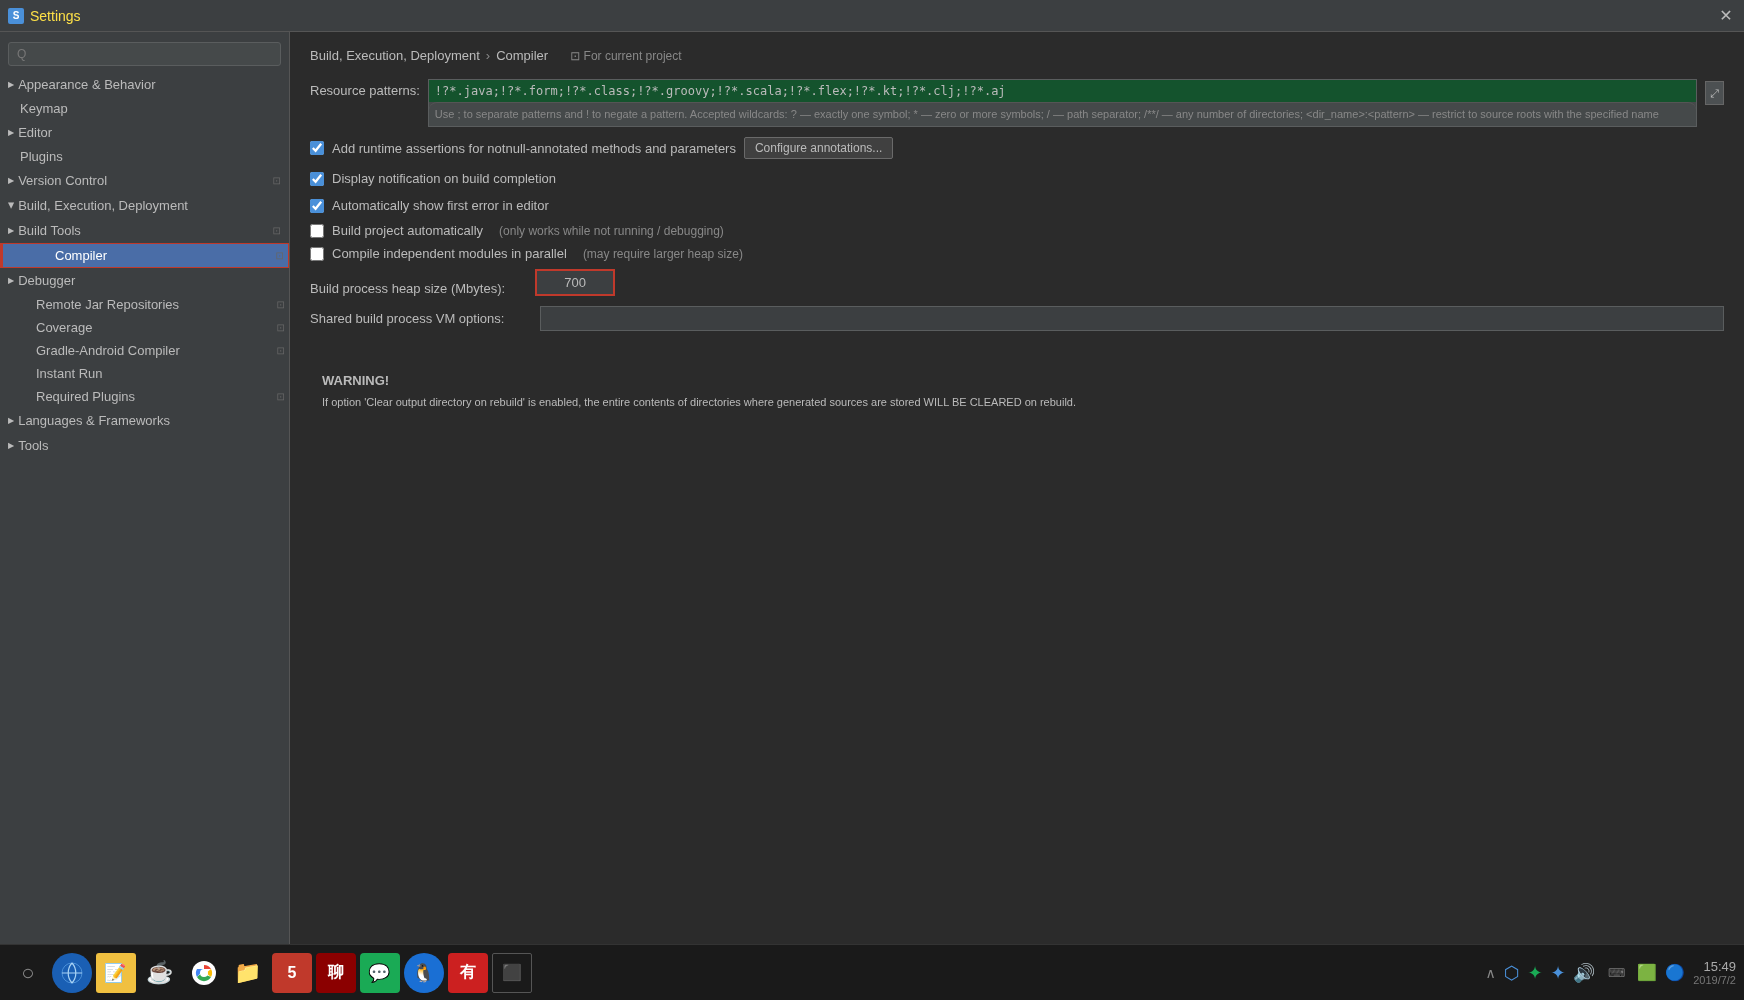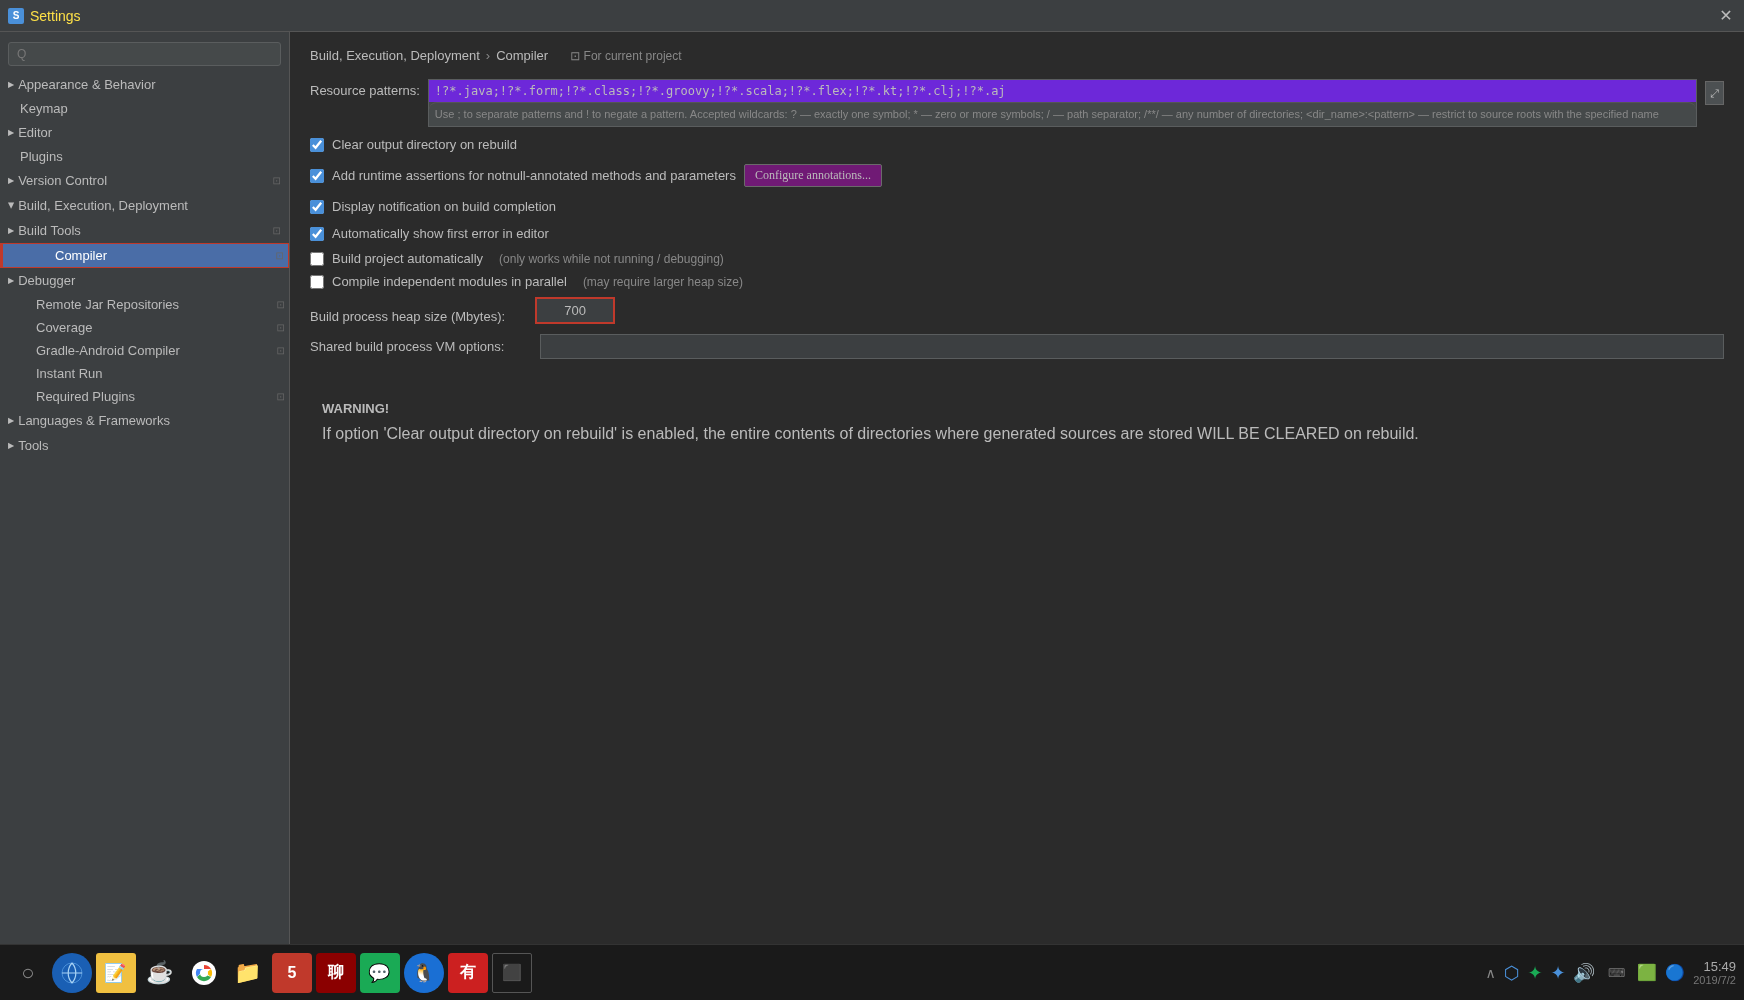--- a/index.html
+++ b/index.html
@@ -138,21 +138,21 @@
       flex-shrink: 0;
       padding-top: 4px;
     }
     .resource-input-container {
       flex: 1;
       border: 1px solid #5a5d5e;
       background: #45494a;
     }
     .resource-input {
       width: 100%;
-      background: #6d28d9;
+      background: #14532d;
       border: none;
       padding: 4px 6px;
       color: #bbbbbb;
       font-size: 12px;
       outline: none;
       font-family: monospace;
     }
     .resource-hint {
       font-size: 11px;
       color: #888;
@@ -184,28 +184,27 @@
 
     input[type="checkbox"] {
       width: 14px;
       height: 14px;
       accent-color: #4a90d9;
       cursor: pointer;
       flex-shrink: 0;
     }
 
     .configure-btn {
-      background: #701a75;
+      background: #404040;
       border: 1px solid #6a6a6a;
       color: #bbbbbb;
       padding: 3px 10px;
       font-size: 12px;
       cursor: pointer;
       border-radius: 2px;
-      font-family: Liberation Serif, serif;
     }
 
     
     .heap-row {
       display: flex;
       align-items: flex-end;
       gap: 30px;
       margin-bottom: 10px;
       margin-top: 0;
     }
@@ -247,21 +246,21 @@
       margin-top: 30px;
       padding: 12px;
       color: #bbbbbb;
     }
     .warning-title {
       font-weight: bold;
       color: #bbbbbb;
       margin-bottom: 6px;
     }
     .warning-text {
-      font-size: 16px;
+      font-size: 11px;
       color: #bbbbbb;
       line-height: 1.5;
     }
 
     
     .taskbar {
       height: 56px;
       background: #1a1a1a;
       display: flex;
       align-items: center;
@@ -452,24 +451,20 @@
 
     <div class="form-row">
       <span class="form-label">Resource patterns:</span>
       <div class="resource-input-container">
         <input class="resource-input" type="text" value="!?*.java;!?*.form;!?*.class;!?*.groovy;!?*.scala;!?*.flex;!?*.kt;!?*.clj;!?*.aj" style="">
         <div class="resource-hint">Use ; to separate patterns and ! to negate a pattern. Accepted wildcards: ? — exactly one symbol; * — zero or more symbols; / — path separator; /**/ — any number of directories; &lt;dir_name&gt;:&lt;pattern&gt; — restrict to source roots with the specified name</div>
       </div>
       <button style="background:#4c5052;border:1px solid #666;color:#bbb;padding:2px 4px;cursor:pointer;font-size:11px;height:24px;align-self:flex-start;margin-top:2px;">⤢</button>
     </div>
 
-    <div class="option-row">
-      <input type="checkbox" id="clear-output" checked="" style="">
-      <label for="clear-output">Clear output directory on rebuild</label>
-    </div>
 
     <div class="option-row">
       <input type="checkbox" id="add-runtime" checked="" style="">
       <label for="add-runtime">Add runtime assertions for notnull-annotated methods and parameters</label>
       <button class="configure-btn">Configure annotations...</button>
     </div>
 
     <div class="option-row">
       <input type="checkbox" id="display-notification" checked="" style="">
       <label for="display-notification">Display notification on build completion</label>

